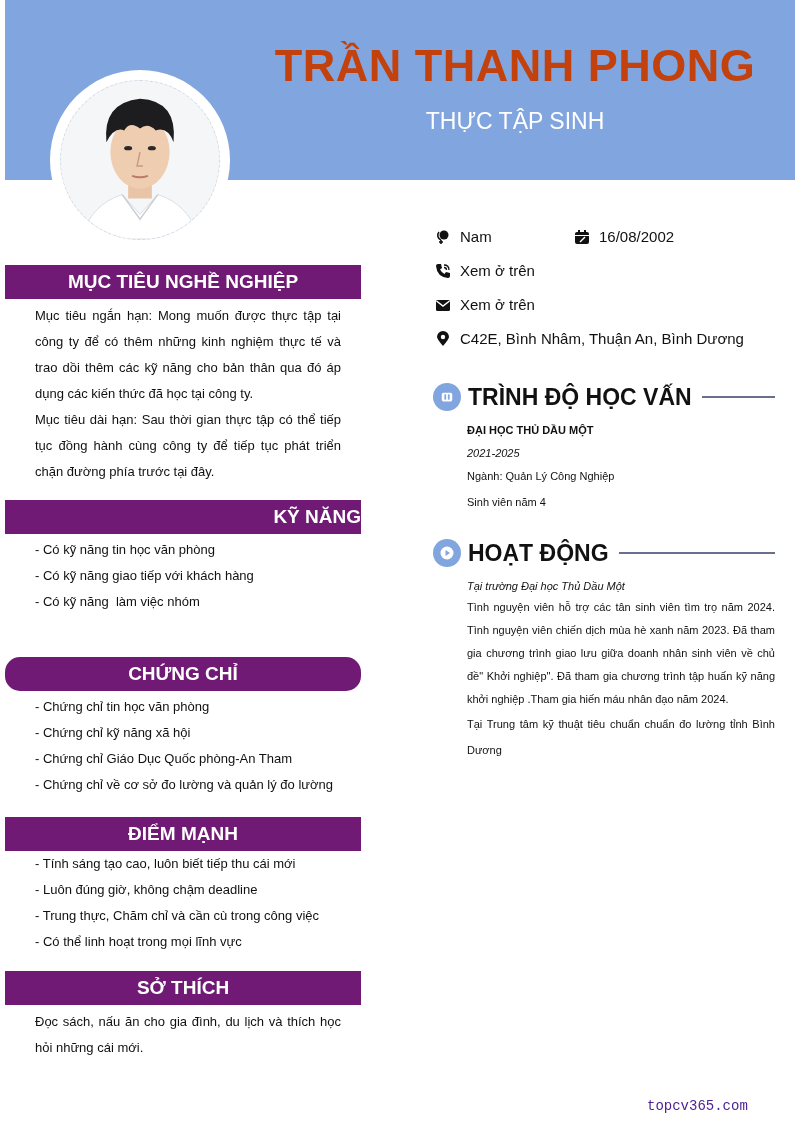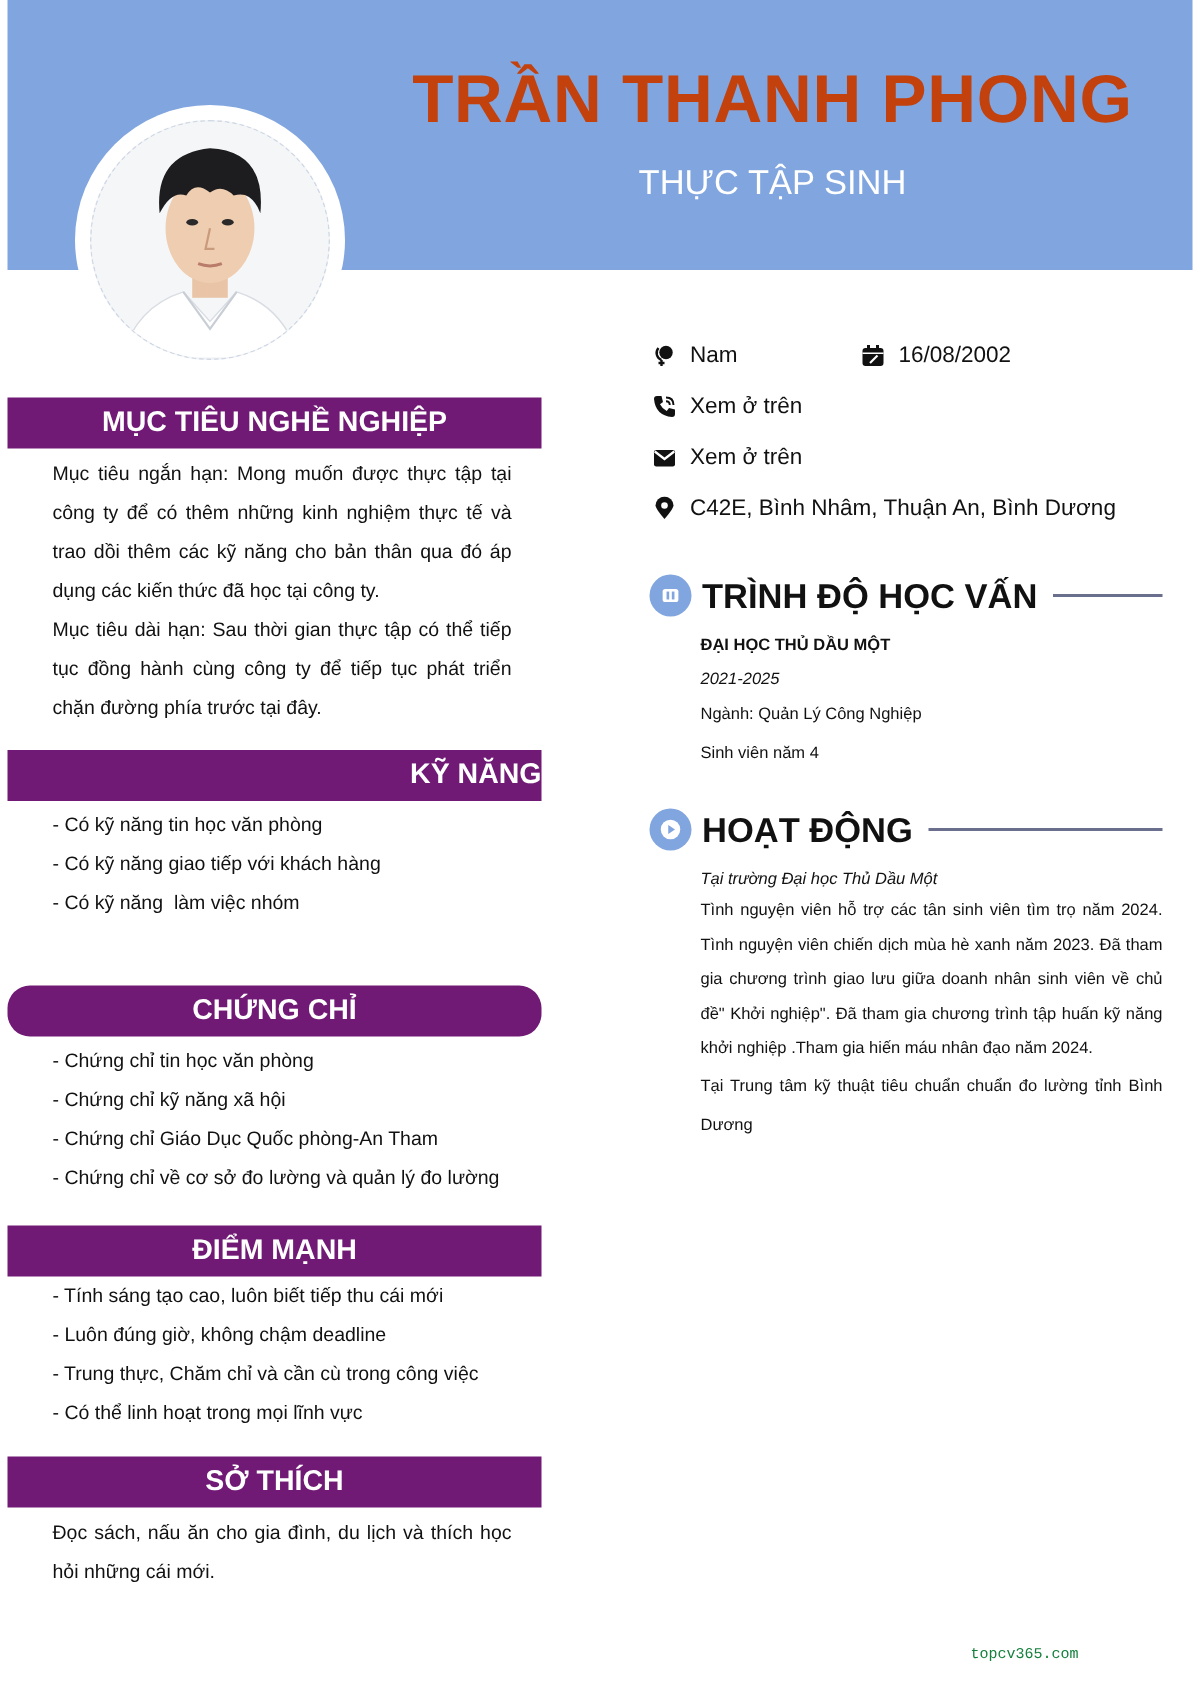--- a/index.html
+++ b/index.html
@@ -60,21 +60,21 @@
     .r-head .line { flex: 1; height: 2px; background: #6b6f8e; margin-left: 10px; }
 
     .r-body { position: absolute; left: 467px; width: 308px; font-size: 11px; color: #111; }
     .r-body .bold { font-weight: bold; line-height: 26px; }
     .r-body .ital { font-style: italic; line-height: 20px; }
     .r-body .line26 { line-height: 26px; }
     .r-body .just { line-height: 23px; text-align: justify; }
 
     .footer {
       position: absolute; left: 647px; top: 1098px; font-family: "Liberation Mono", monospace;
-      font-size: 10px; color: #15803d;
+      font-size: 14px; color: #4c1d95;
     }
   </style>
 </head>
 <body>
 
 <div class="header-band"></div>
 <div class="name">TRẦN THANH PHONG</div>
 <div class="job-title">THỰC TẬP SINH</div>
 
 <div class="avatar-ring"></div>

